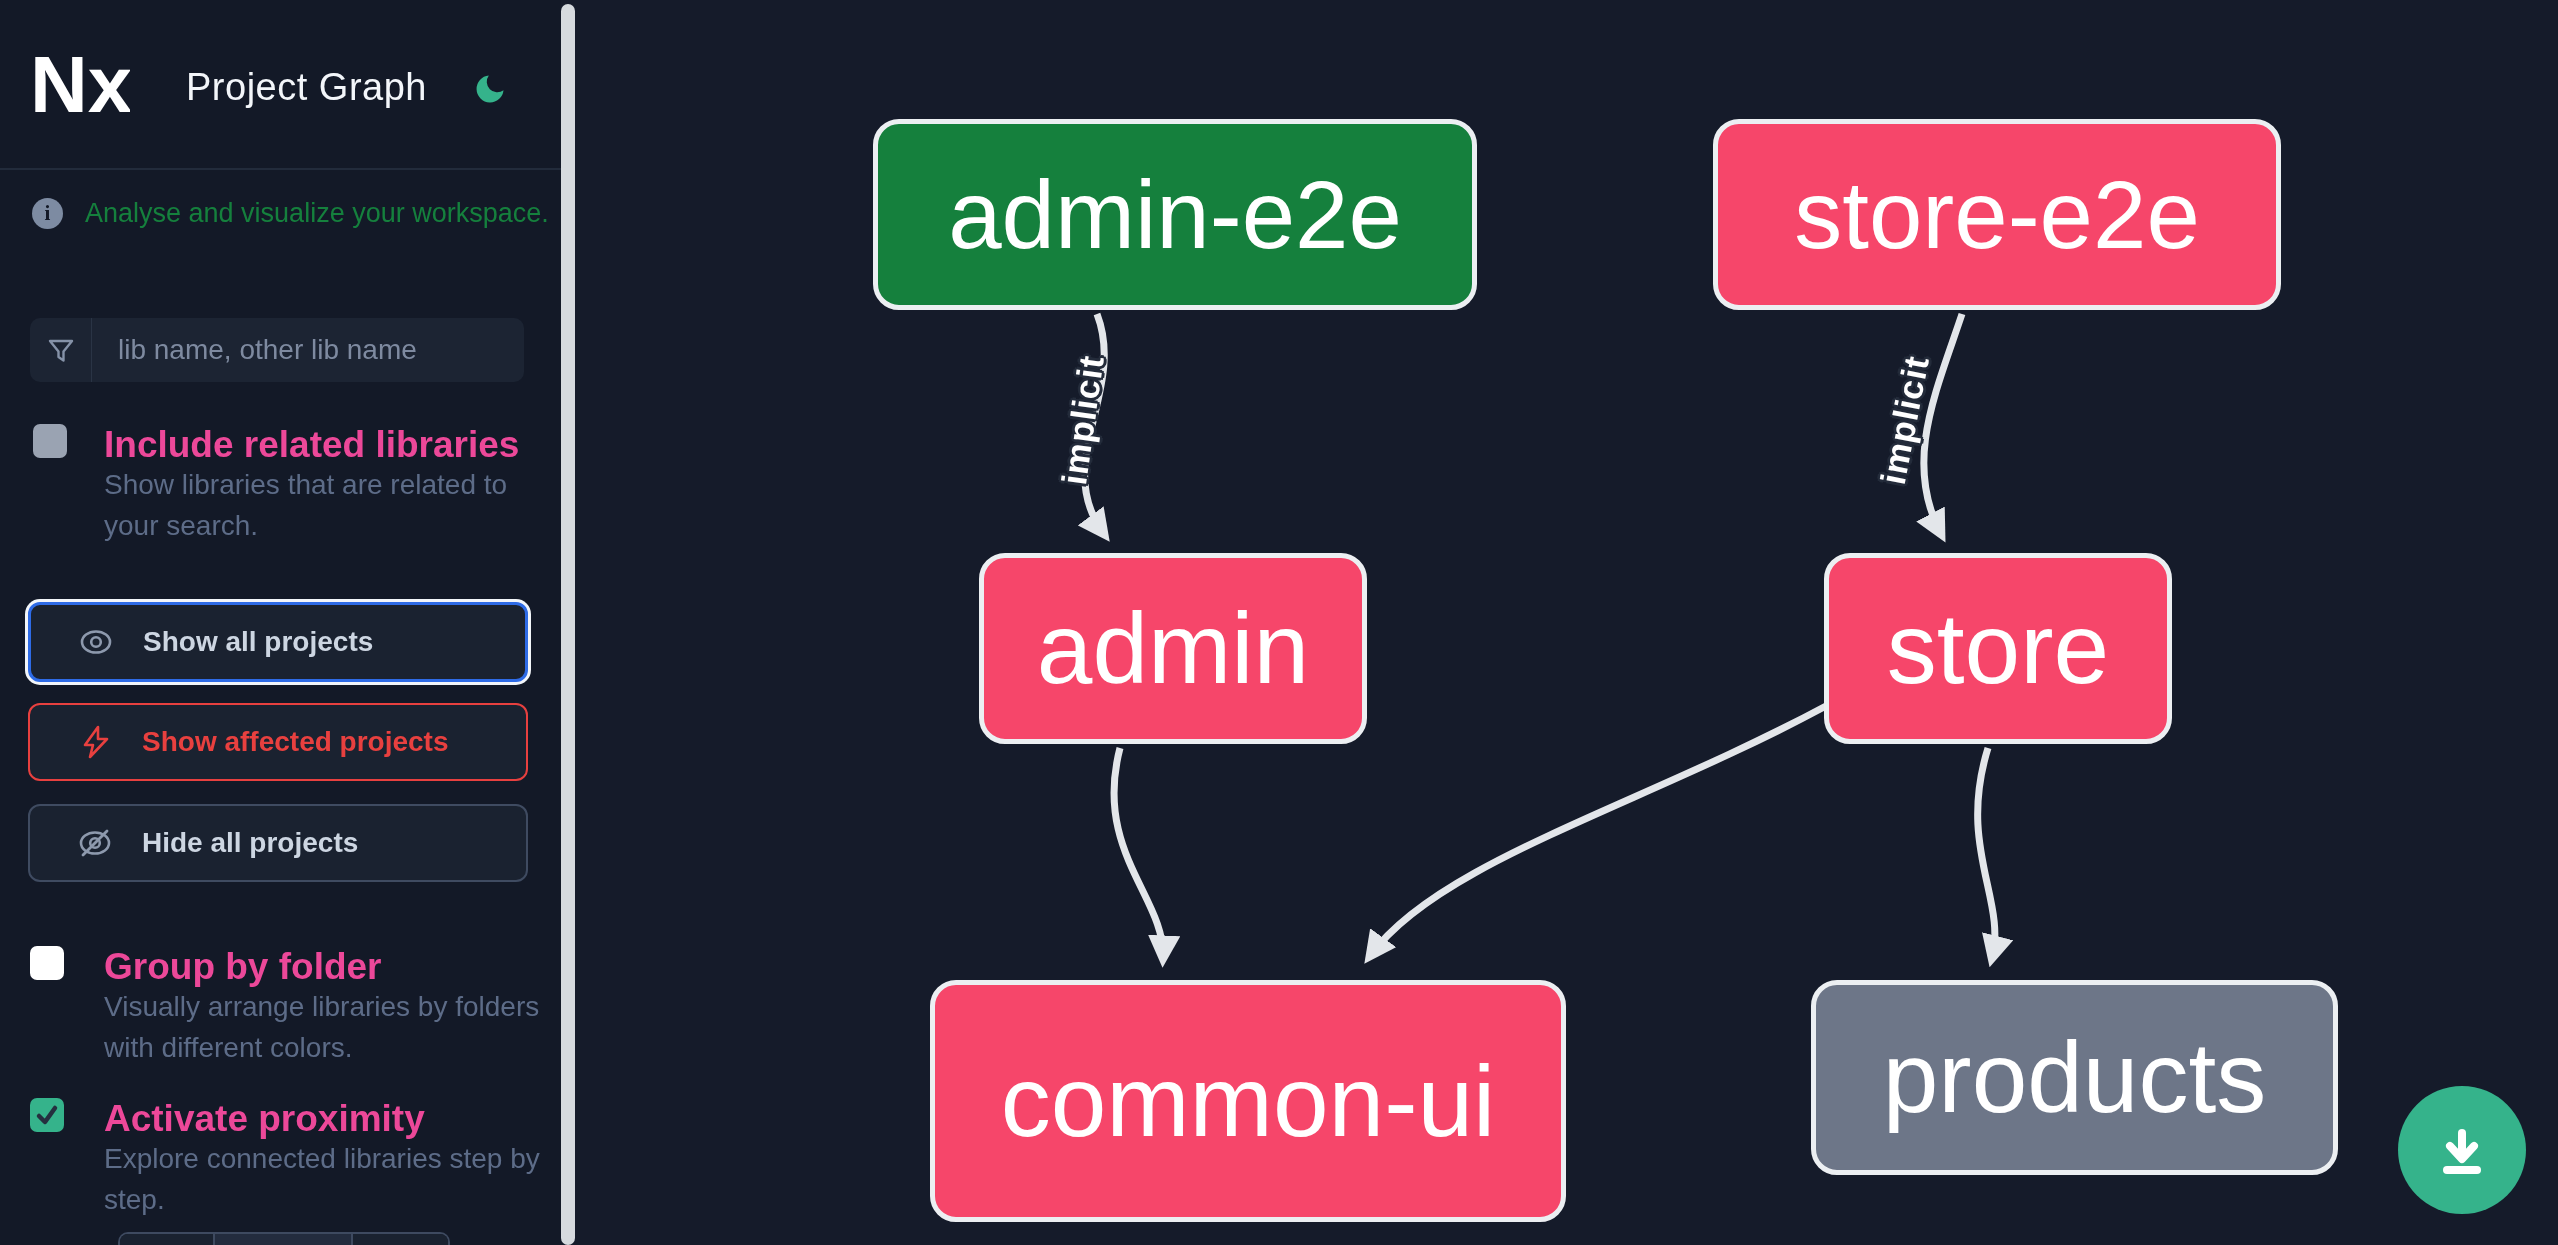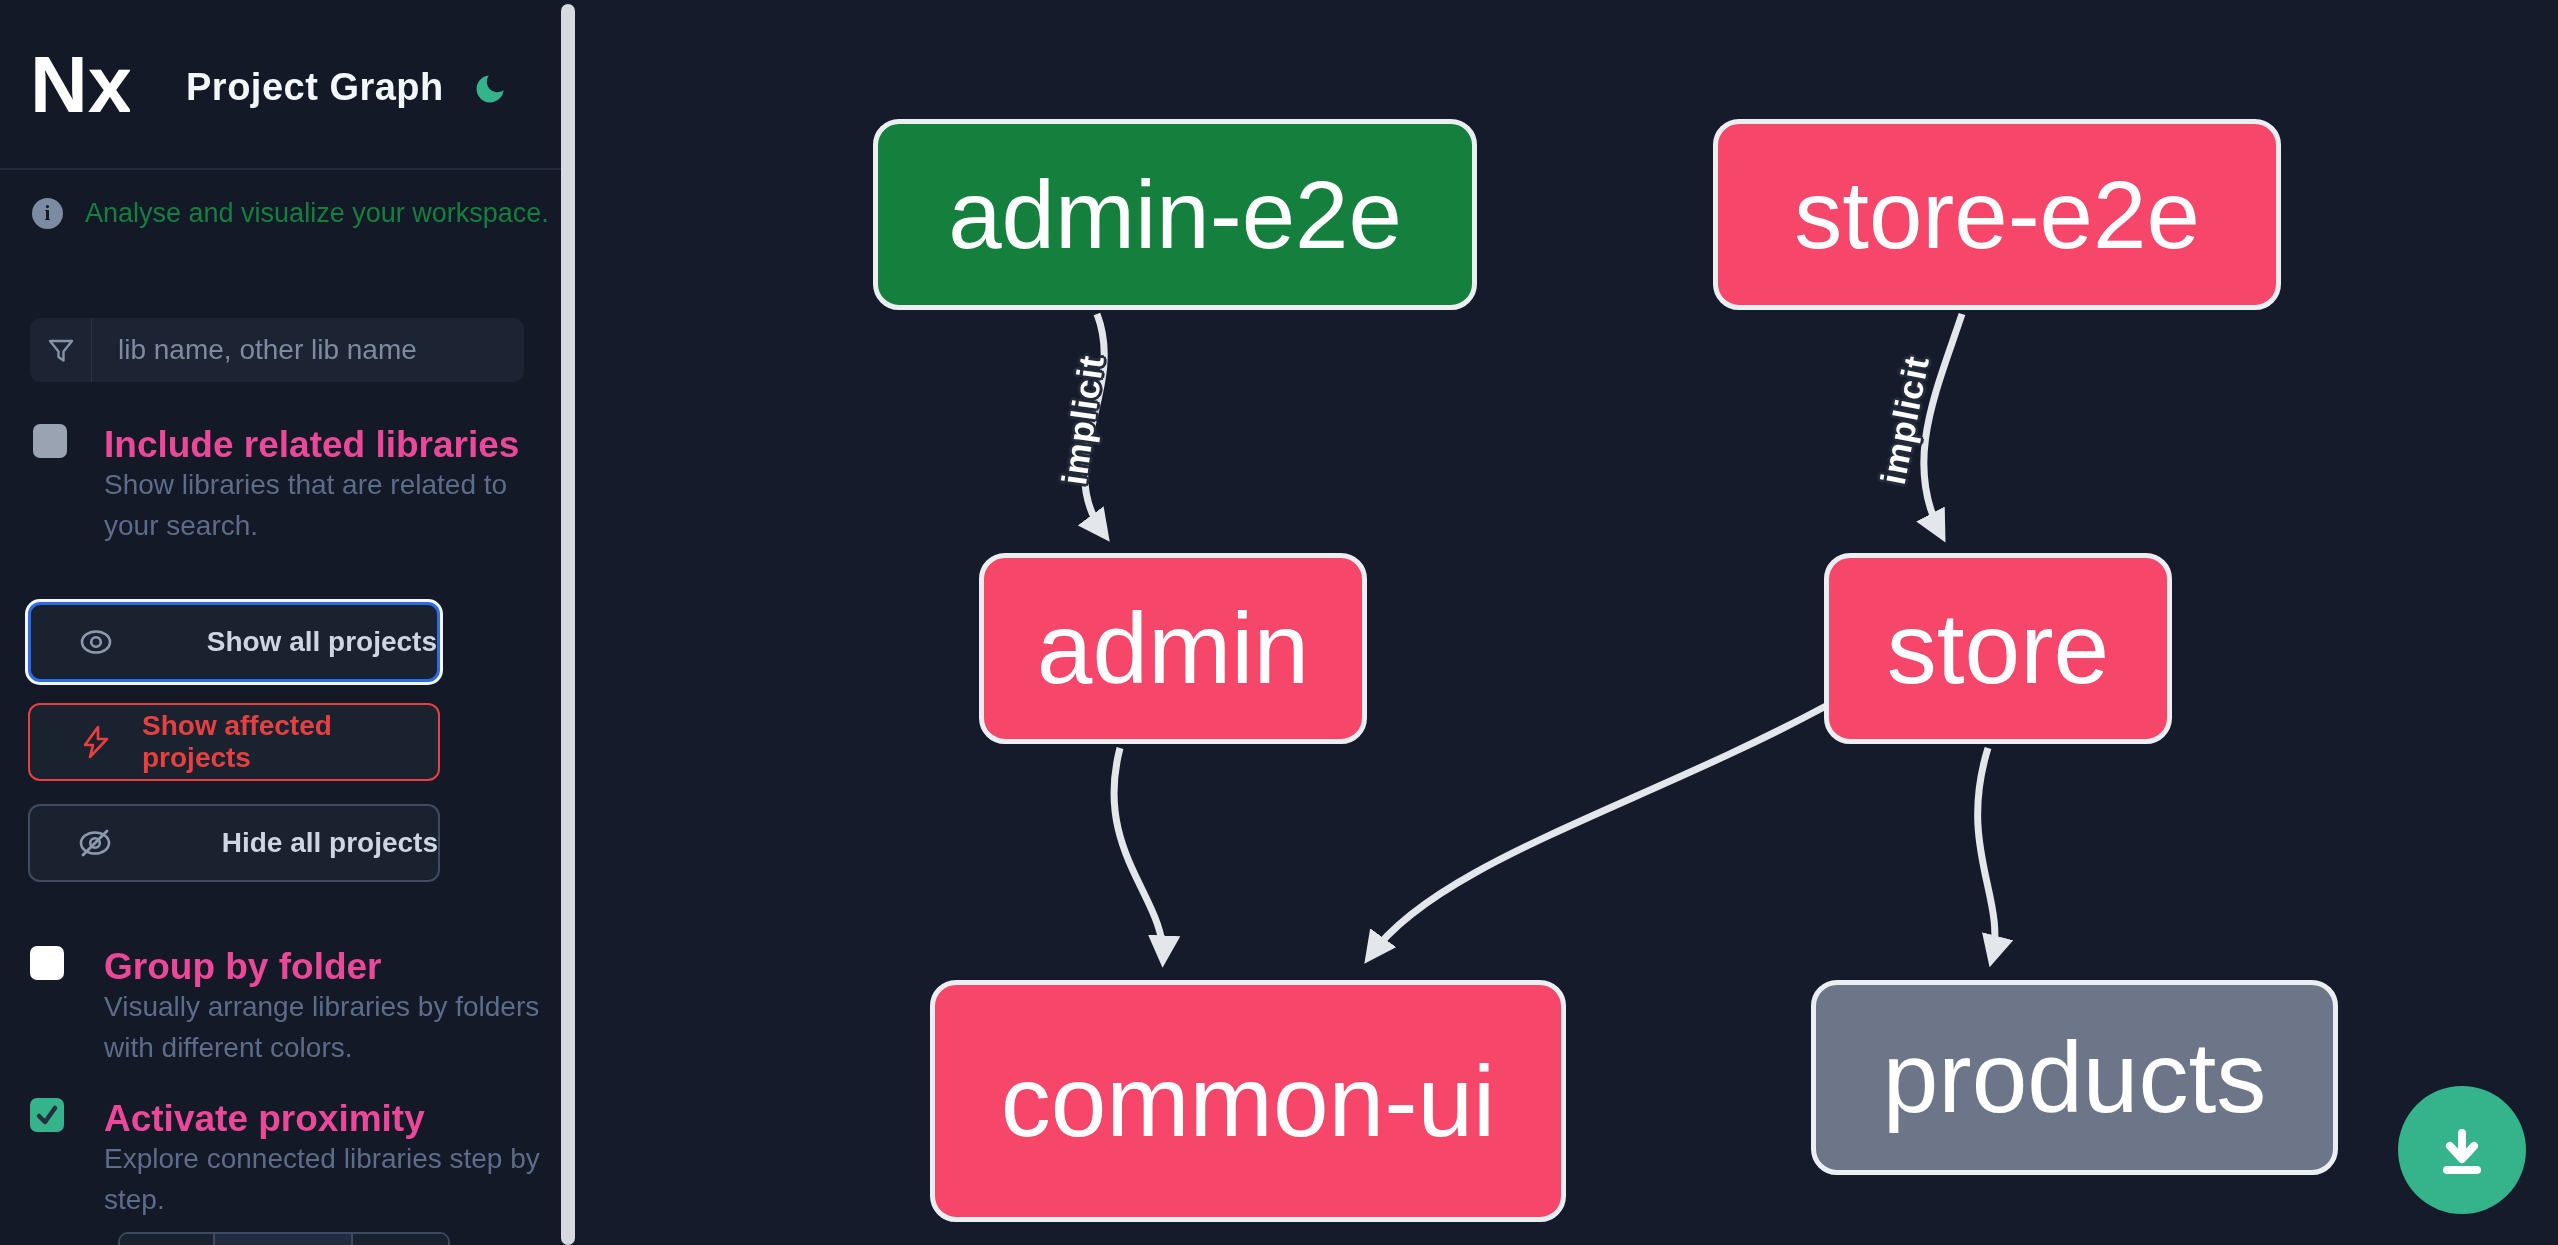--- a/index.html
+++ b/index.html
@@ -13,21 +13,21 @@
 
   
   .sidebar {
     position:absolute; left:0; top:0; width:561px; height:1245px;
     background:#131927;
   }
   .header { position:absolute; left:0; top:0; width:561px; height:131px; }
   .logo-svg { position:absolute; left:30px; top:42px; }
   .app-title {
     position:absolute; left:186px; top:66px;
-    font-size:38px; font-weight:700; color:#f3f6fa; letter-spacing:0.5px;
+    font-size:38px; font-weight:400; color:#f3f6fa; letter-spacing:0.5px;
   }
   .moon { position:absolute; left:472px; top:71px; width:36px; height:36px; }
   .header-divider { position:absolute; left:0; top:168px; width:561px; height:2px; background:#222b3b; }
 
   .info-row { position:absolute; left:32px; top:198px; display:flex; align-items:center; }
   .info-icon {
     width:31px; height:31px; border-radius:50%; background:#7d8ba2;
     display:flex; align-items:center; justify-content:center;
     font-weight:700; font-size:21px; color:#131927; font-family:"Liberation Serif", serif;
   }
@@ -58,24 +58,24 @@
   .toggle-label {
     position:absolute; left:71px; top:0;
     font-size:37px; font-weight:700; color:#ec4899; white-space:nowrap;
   }
   .toggle-desc {
     position:absolute; left:71px; top:40px; width:445px;
     font-size:28px; color:#5d6c88; line-height:41px;
   }
 
   .side-btn {
-    position:absolute; left:28px; width:412px; height:78px;
+    position:absolute; left:28px; width:500px; height:78px;
     background:#1a2230; border-radius:12px;
     display:flex; align-items:center; cursor:pointer;
-    font-size:28px; font-weight:600; color:#cdd6e2;justify-content:space-between;
+    font-size:28px; font-weight:600; color:#cdd6e2;
   }
   .side-btn .btn-icon { margin-left:46px; width:38px; height:38px; display:flex; align-items:center; justify-content:center; }
   .side-btn .btn-label { margin-left:28px; }
   .btn-focused { border:3px solid #2e6be6; box-shadow:0 0 0 3px #f3f6fa; height:80px; }
   .btn-affected { border:2px solid #e8403f; color:#e8403f; }
   .btn-plain { border:2px solid #3f4b61; }
 
   .segment-sliver {
     position:absolute; left:118px; top:1232px; width:332px; height:13px;
     display:flex; border:2px solid #3e4a60; border-bottom:none;

